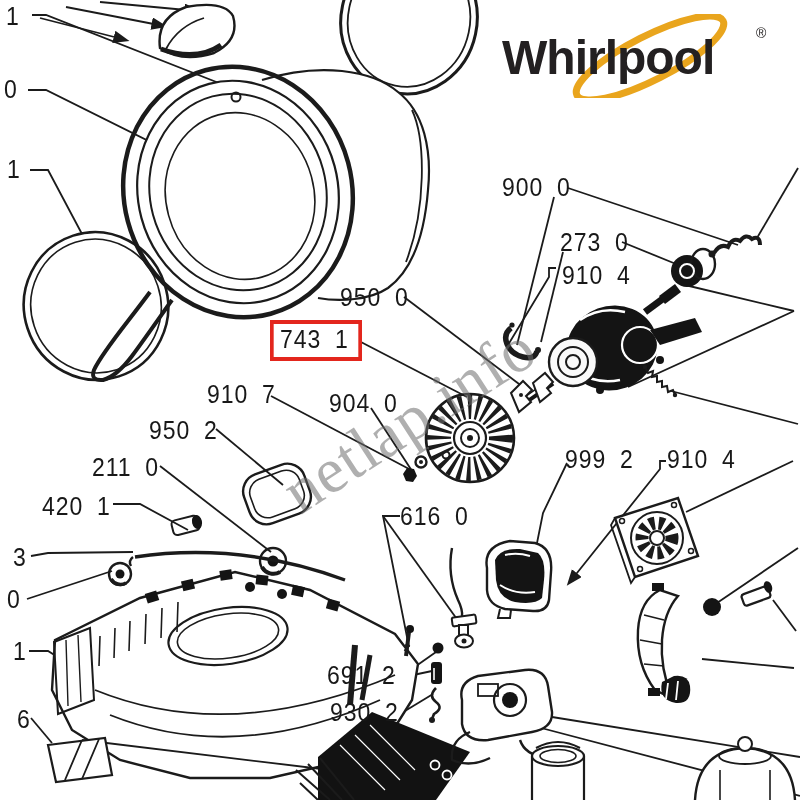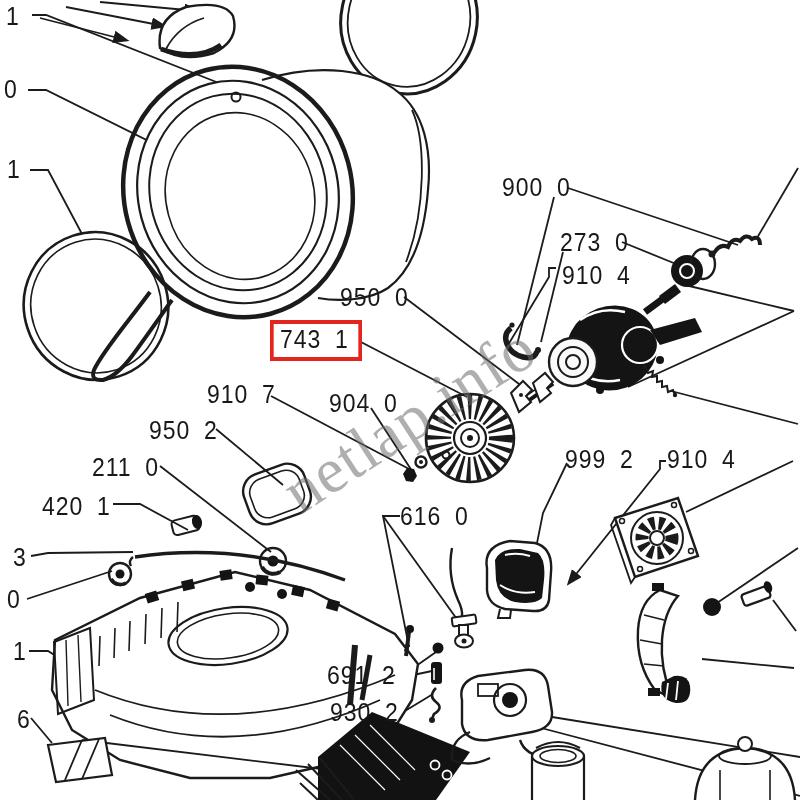--- a/index.html
+++ b/index.html
@@ -302,20 +302,27 @@
     </g>
     <g>
       <path d="M662,682 Q658,700 676,703 Q692,704 690,686 Q688,674 674,676 Z" fill="#141414" stroke="none"></path>
       <path d="M668,683 L666,699 M678,681 L676,700" stroke="#fff" stroke-width="1.8"></path>
     </g>
   </g>
 </svg>
 
 <div id="watermark">netlap.info</div>
 
+<div id="logo">
+  <svg width="290" height="84" viewBox="0 0 290 84">
+    <ellipse cx="152" cy="44" rx="82" ry="22" transform="rotate(-27 152 44)" fill="none" stroke="#E9A51D" stroke-width="7"></ellipse>
+    <text x="4" y="60" font-family="Liberation Sans, sans-serif" font-size="48" font-weight="bold" letter-spacing="-1" fill="#232021">Whirlpool</text>
+    <text x="258" y="24" font-family="Liberation Sans, sans-serif" font-size="14" fill="#232021">®</text>
+  </svg>
+</div>
 
 <div class="plabel" style="left:6px;top:4px;">1</div>
 <div class="plabel" style="left:4px;top:77px;">0</div>
 <div class="plabel" style="left:7px;top:157px;">1</div>
 <div class="plabel" style="left:502px;top:175px;">900 0</div>
 <div class="plabel" style="left:560px;top:230px;">273 0</div>
 <div class="plabel" style="left:562px;top:263px;">910 4</div>
 <div class="plabel" style="left:340px;top:285px;">950 0</div>
 <div class="plabel hl" style="left:270px;top:320px;">743 1</div>
 <div class="plabel" style="left:207px;top:382px;">910 7</div>

